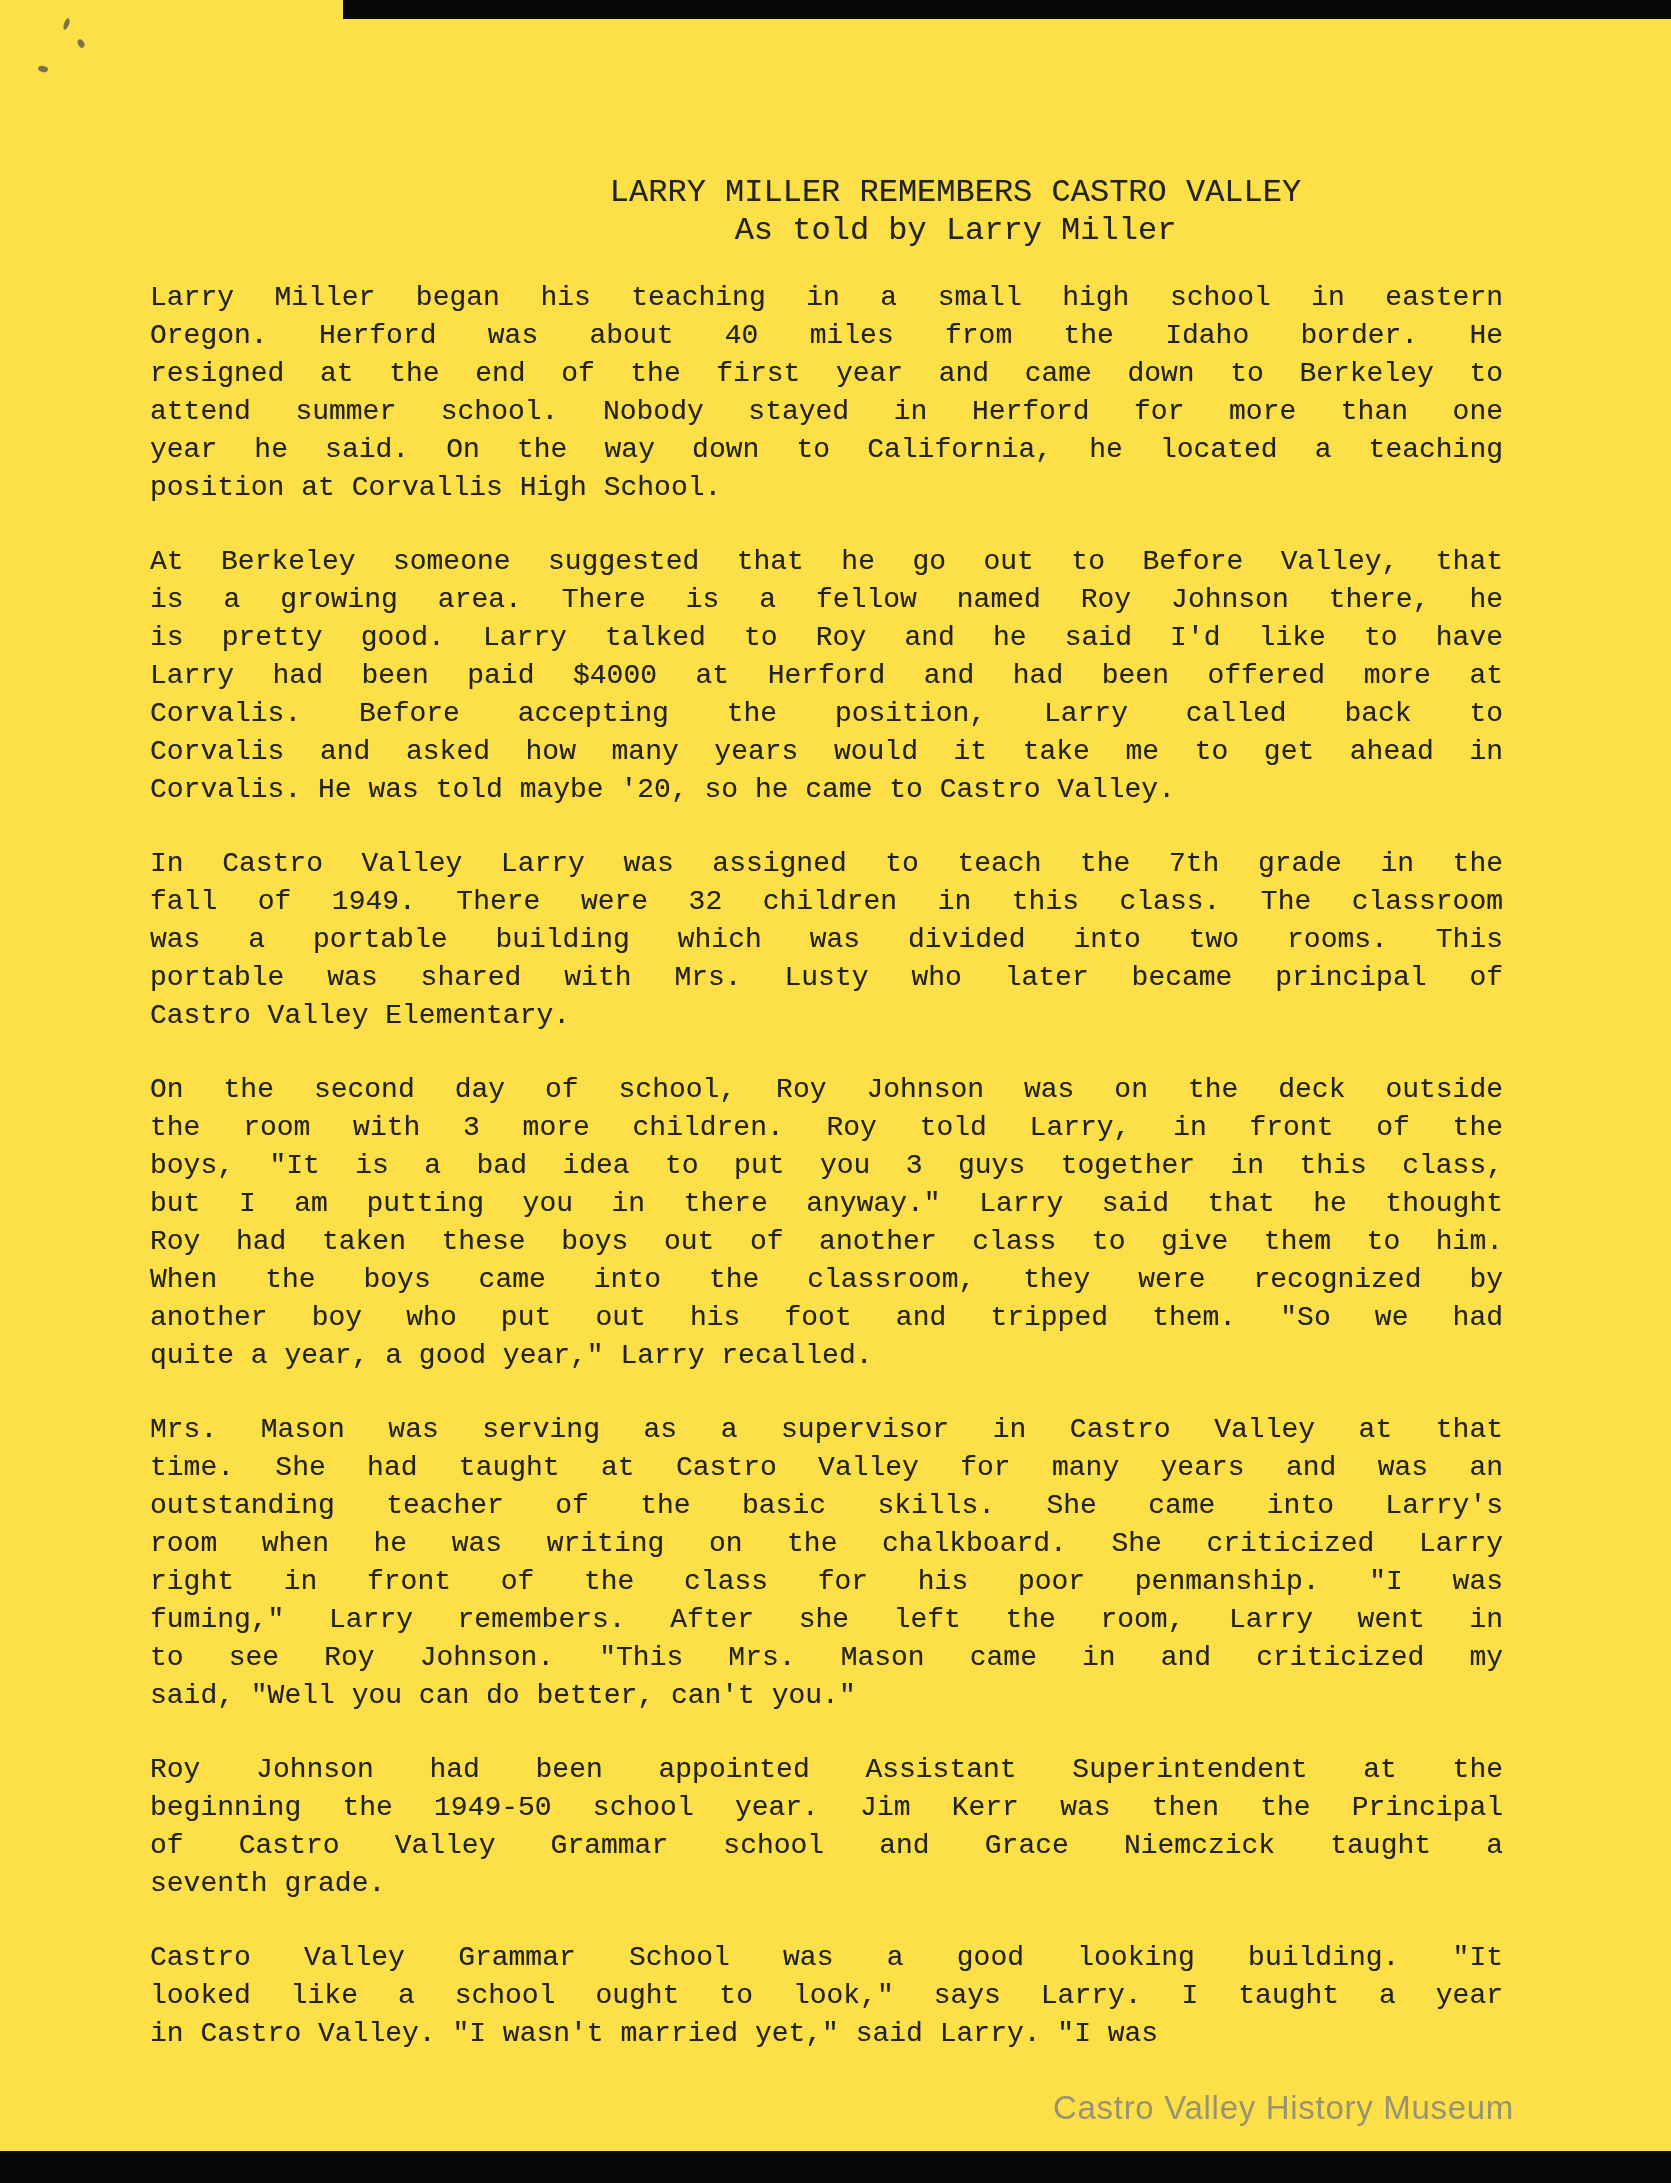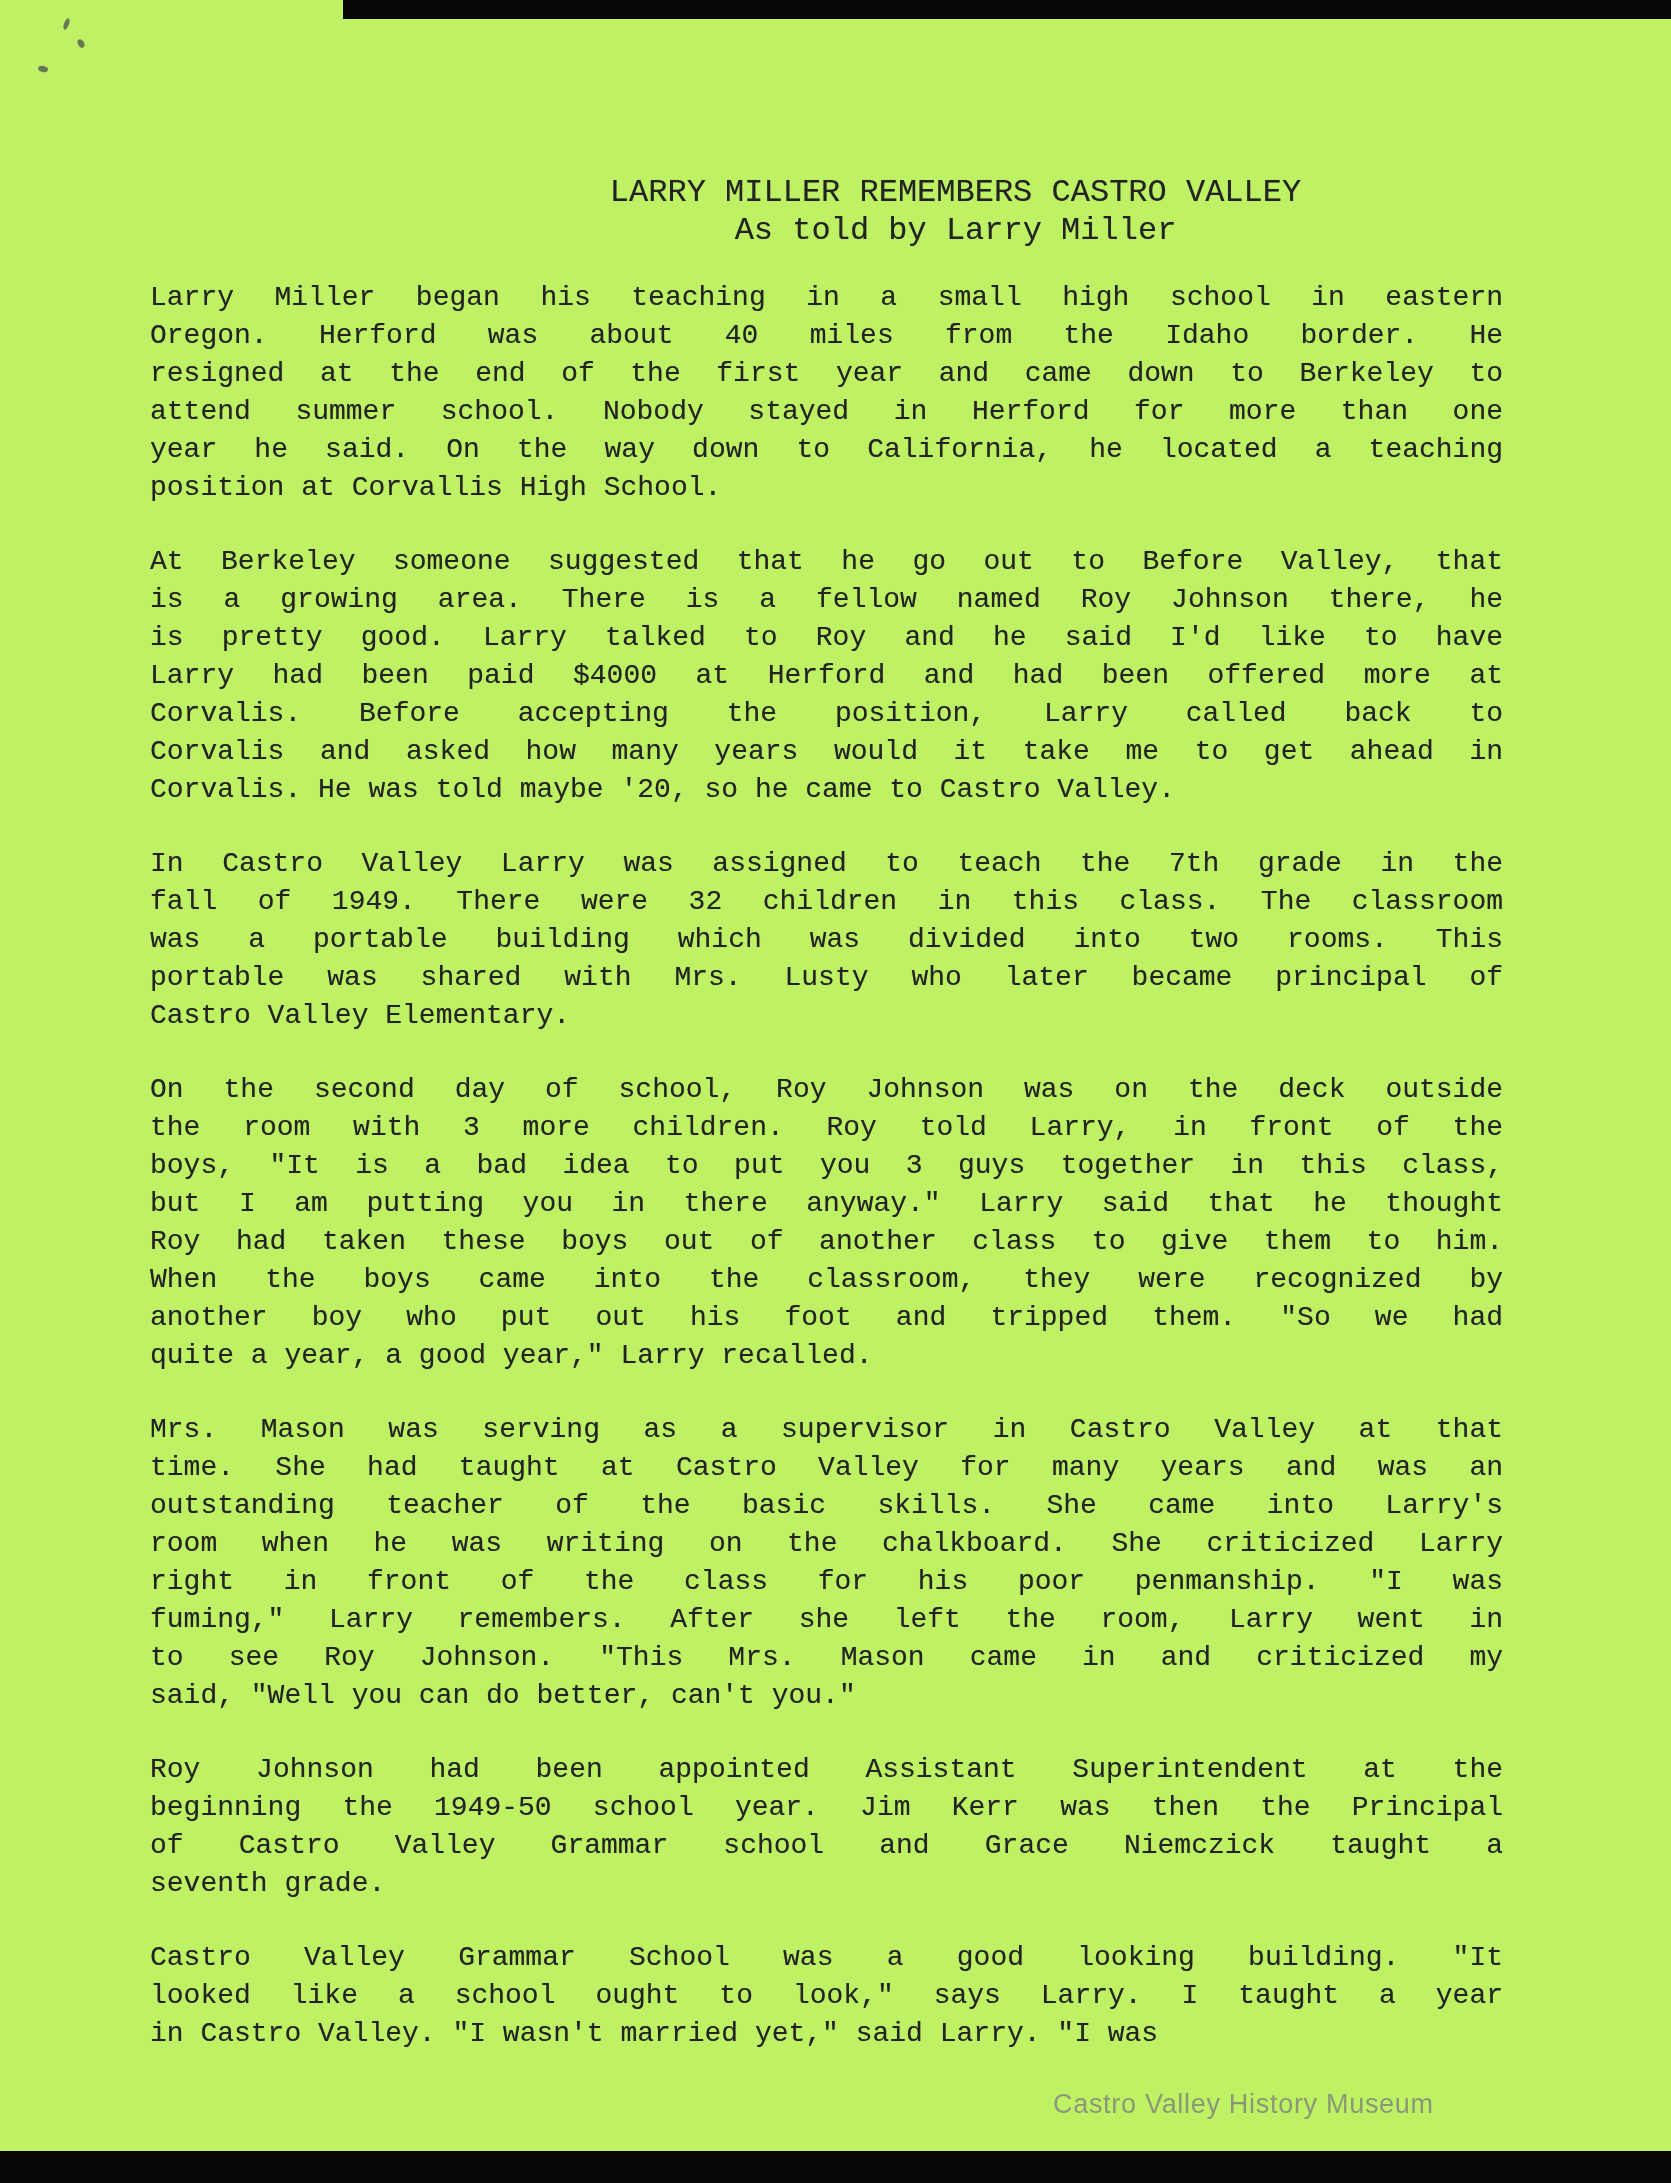--- a/index.html
+++ b/index.html
@@ -3,21 +3,21 @@
 <meta charset="utf-8">
 <style>
   * { margin: 0; padding: 0; box-sizing: border-box; }
   html, body { background: #d8d8d4; }
   body { width: 1672px; }
 
   .page {
     position: relative;
     width: 1672px;
     height: 2183px;
-    background: #bef264;
+    background: #fde047;
     overflow: hidden;
     font-family: "Liberation Mono", "DejaVu Sans Mono", monospace;
     color: #232323;
   }
 
   
   .bar-top {
     position: absolute;
     top: 0; left: 343px; right: 0;
     height: 19px;
@@ -68,21 +68,21 @@
     text-align: justify;
     text-align-last: justify;      
   }
   .line.last { text-align-last: left; }
 
   .watermark {
     position: absolute;
     top: 2089px;
     left: 1053px;
     font-family: "Liberation Sans", sans-serif;
-    font-size: 27px;
+    font-size: 33px;
     letter-spacing: 0.7px;
     color: rgba(125, 125, 125, 0.78);
     white-space: nowrap;
   }
 </style>
 </head>
 <body>
 
 <div class="page">
 

